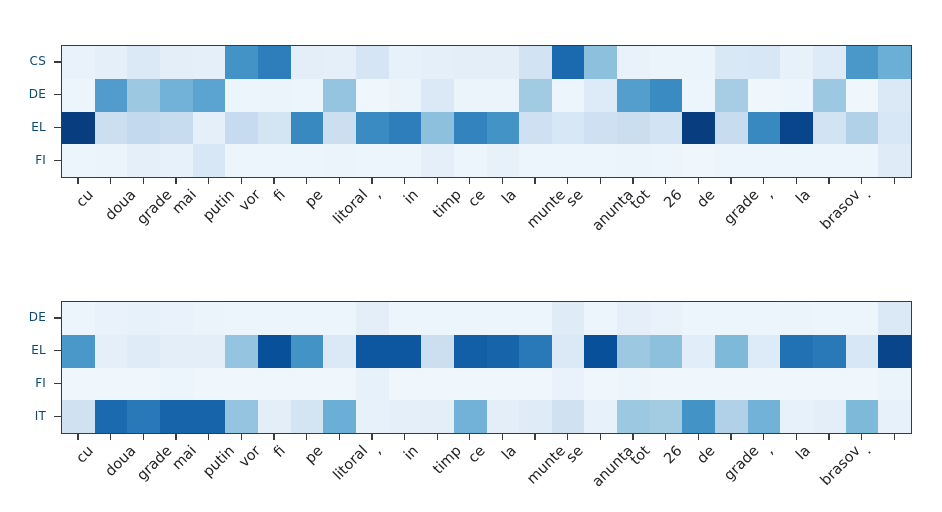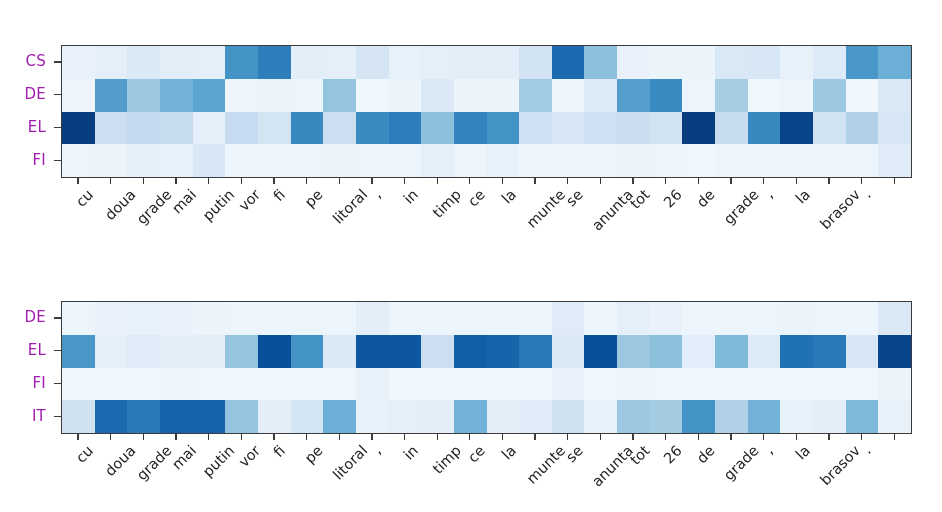--- a/index.html
+++ b/index.html
@@ -59,22 +59,22 @@
     flex-direction: column;
   }
   #ylab-top { top: 45px; height: 131px; }
   #ylab-bot { top: 45px; height: 131px; }
   .ylabel {
     flex: 1 1 0;
     display: flex;
     align-items: center;
     justify-content: flex-end;
     padding-right: 6px;
-    font-size: 15px;
-    color: #a21caf;
+    font-size: 12px;
+    color: #0c4a6e;
     letter-spacing: 0.2px;
   }
 
   
   .yticks {
     position: absolute;
     left: 54px;
     width: 7px;
     display: flex;
     flex-direction: column;

